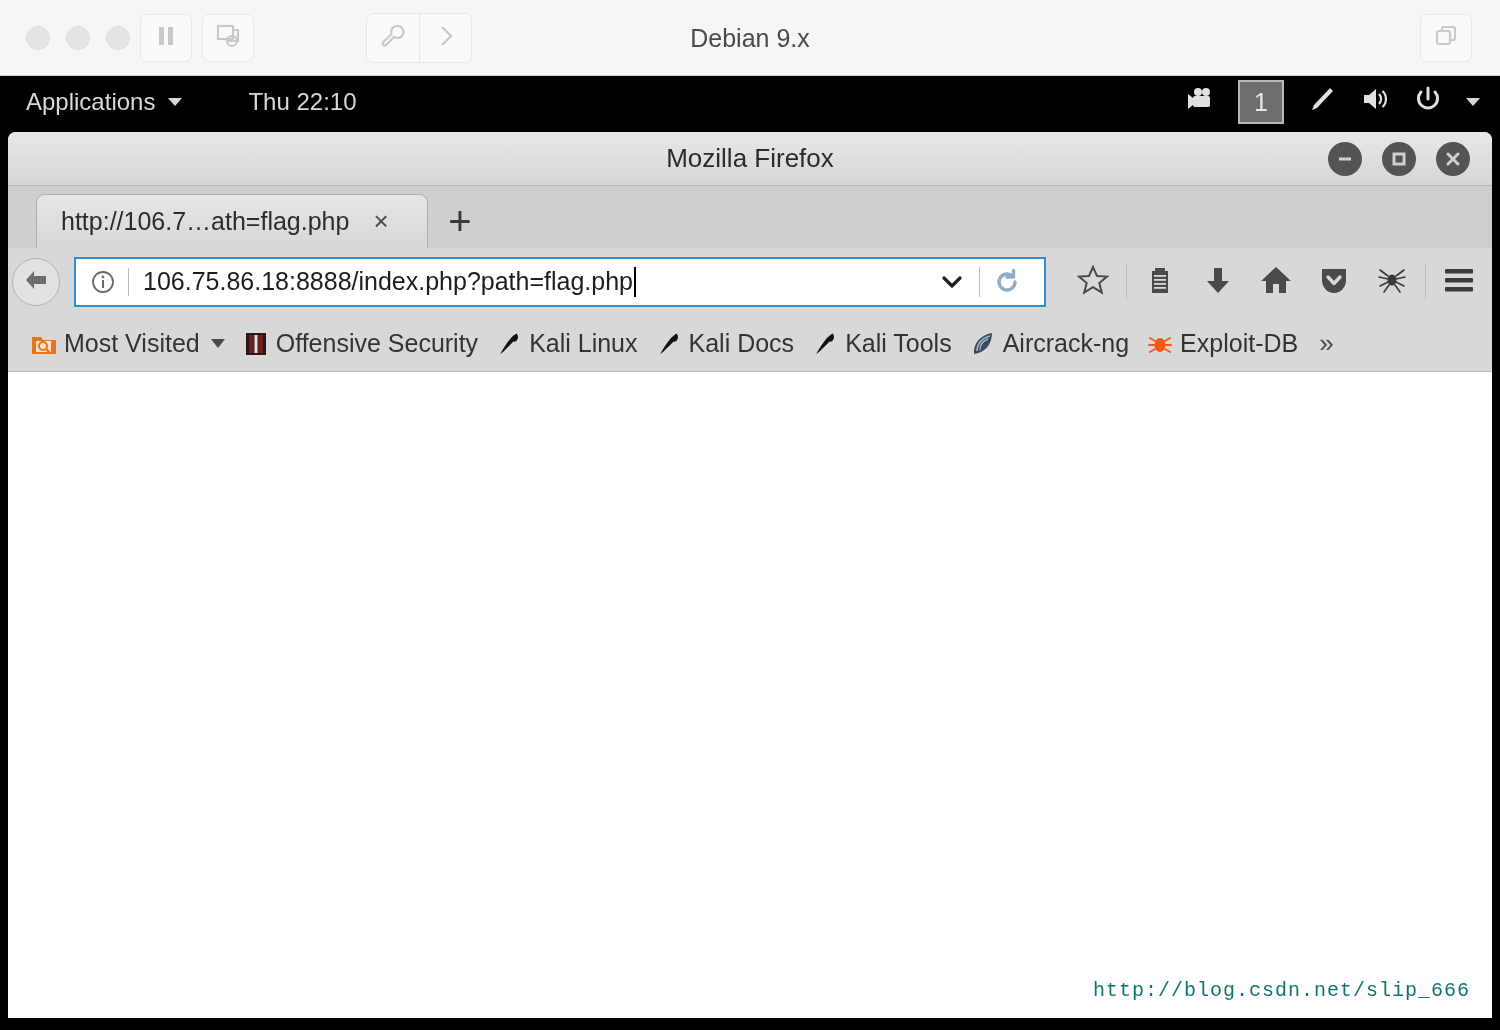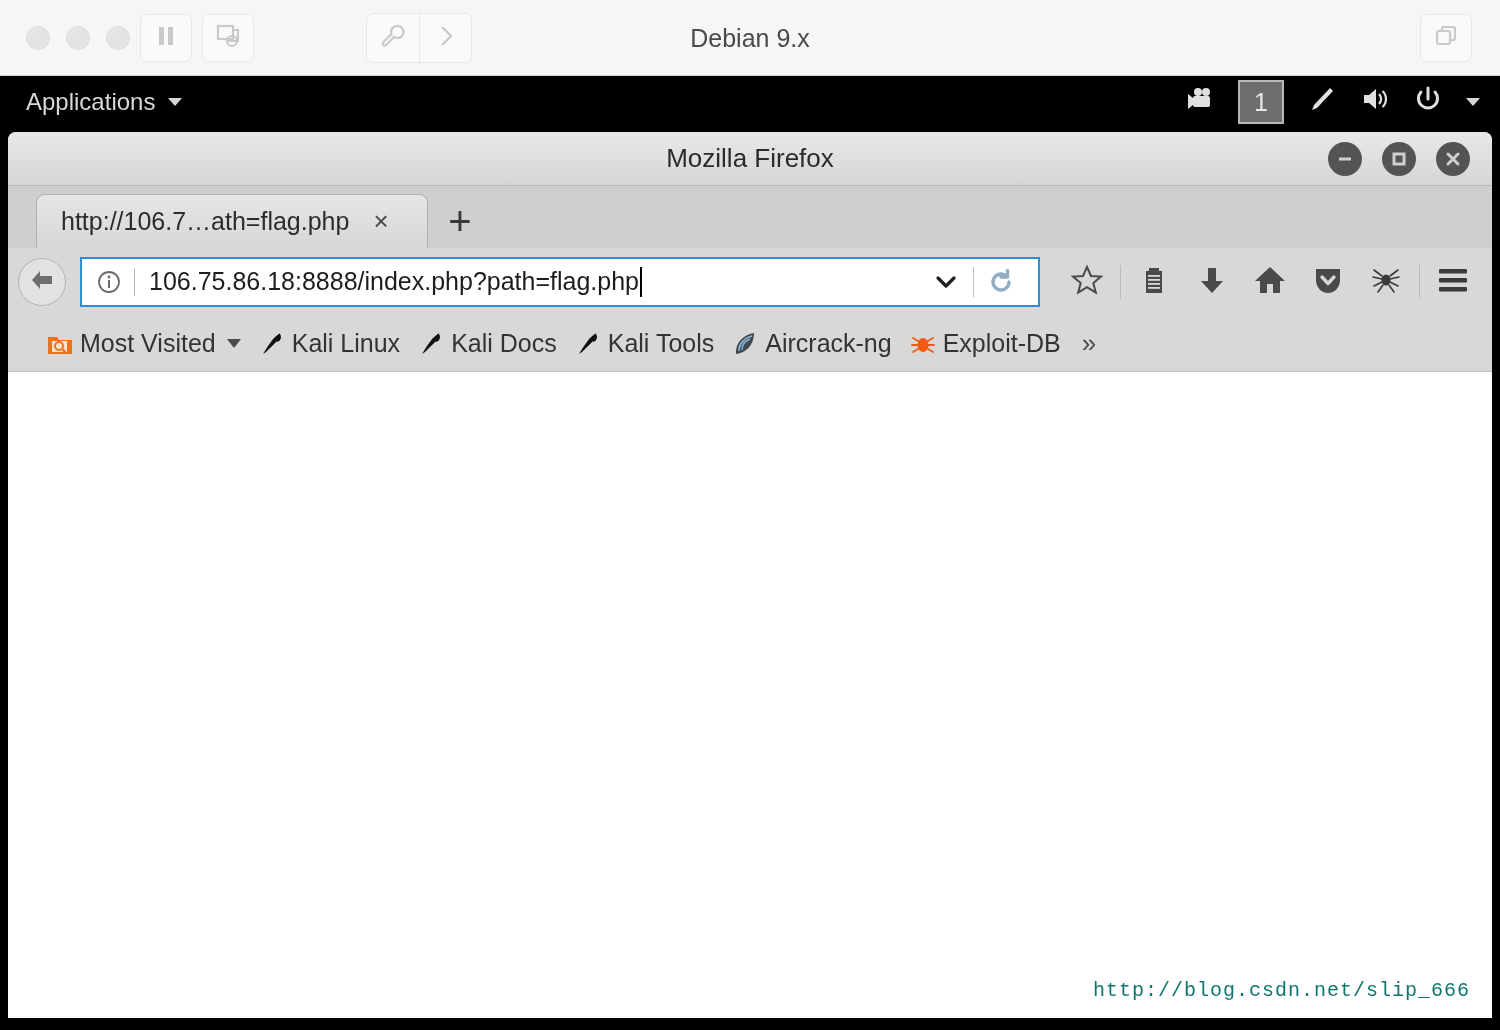--- a/index.html
+++ b/index.html
@@ -136,21 +136,21 @@
   .tab-close { font-size: 26px; color: #4a4a4a; padding: 0 8px; }
   .new-tab {
     width: 64px; height: 54px;
     display: flex; align-items: center; justify-content: center;
     font-size: 40px; color: #3a3a3a; font-weight: 300;
   }
 
   
   .navbar {
     height: 68px; background: #d8d8d8;
-    display: flex; align-items: center; padding: 0 10px; gap: 0;
+    display: flex; align-items: center; padding: 0 4px; gap: 0;
   }
   .back-btn {
     width: 48px; height: 48px; border-radius: 50%;
     background: #e2e2e2; border: 1px solid #b4b4b4;
     display: flex; align-items: center; justify-content: center;
     margin-right: 14px;
   }
   .urlbar {
     flex: 1; height: 50px; background: #ffffff;
     border: 2px solid #2f8fd0;
@@ -172,21 +172,21 @@
   .url-reload { padding: 0 12px; display: flex; align-items: center; }
   .tb-icon {
     width: 58px; height: 54px;
     display: flex; align-items: center; justify-content: center;
   }
   .tb-sep { width: 1px; height: 34px; background: #bababa; margin: 0 4px; }
 
   
   .bookmarks {
     height: 56px; background: #d8d8d8;
-    display: flex; align-items: center; padding-left: 30px;
+    display: flex; align-items: center; padding-left: 14px;
     border-bottom: 1px solid #bdbdbd;
     overflow: hidden;
   }
   .bm {
     display: flex; align-items: center; gap: 7px;
     padding: 0 9px; height: 56px; white-space: nowrap;
   }
   .bm-label { font-size: 25px; color: #333333; }
   .bm-caret {
     width: 0; height: 0;
@@ -263,20 +263,23 @@
         <path d="M8 7 V5 a2 2 0 0 1 2-2 h9 a2 2 0 0 1 2 2 v9 a2 2 0 0 1-2 2 h-2" class="ico-gray"></path>
       </svg>
     </span>
   </div>
 </div>
 
 <div class="panel">
   <div class="panel-item first">
     <span>Applications</span>
     <span class="caret-down"></span>
+  </div>
+  <div class="panel-item" style="margin-left:34px">
+    <span>Thu 22:10</span>
   </div>
 
   <div class="panel-spacer"></div>
 
   <div class="panel-right">
     <span>
       <svg width="30" height="26" viewBox="0 0 30 26" class="panel-ico">
         <circle cx="14" cy="6" r="4"></circle>
           <circle cx="22" cy="6" r="4"></circle>
         <rect x="9" y="10" width="17" height="11" rx="2"></rect>
@@ -452,20 +455,31 @@
           <path d="M1 6 h9 l2 3 h13 v14 H1 Z" fill="#e8741e"></path>
           <rect x="5" y="10" width="15" height="11" fill="#fbe3ce"></rect>
           <circle cx="12" cy="15" r="4" fill="none" stroke="#e8741e" stroke-width="2"></circle>
           <path d="M15 18 L19 22" stroke="#e8741e" stroke-width="2.4"></path>
         </svg>
       </span>
       <span class="bm-label">Most Visited</span>
       <span class="bm-caret"></span>
     </div>
 
+    <div class="bm">
+      <span>
+        <svg class="bmico" viewBox="0 0 26 26">
+          <rect x="3" y="2" width="20" height="22" fill="#2b1717"></rect>
+          <rect x="6" y="4" width="5" height="18" fill="#6b2020"></rect>
+          <rect x="15" y="4" width="5" height="18" fill="#6b2020"></rect>
+          <rect x="11.5" y="4" width="3" height="18" fill="#e8e2e2"></rect>
+        </svg>
+      </span>
+      <span class="bm-label">Offensive Security</span>
+    </div>
 
     <div class="bm">
       <span>
         <svg class="bmico" viewBox="0 0 26 26">
           <path d="M20 3 C16 5 13 9 9 15 L4 23 L7 21 C12 16 17 11 21 7 Z" fill="#111111"></path>
           <path d="M20 3 C22 6 21 9 18 10" fill="none" stroke="#111111" stroke-width="2"></path>
         </svg>
       </span>
       <span class="bm-label">Kali Linux</span>
     </div>

